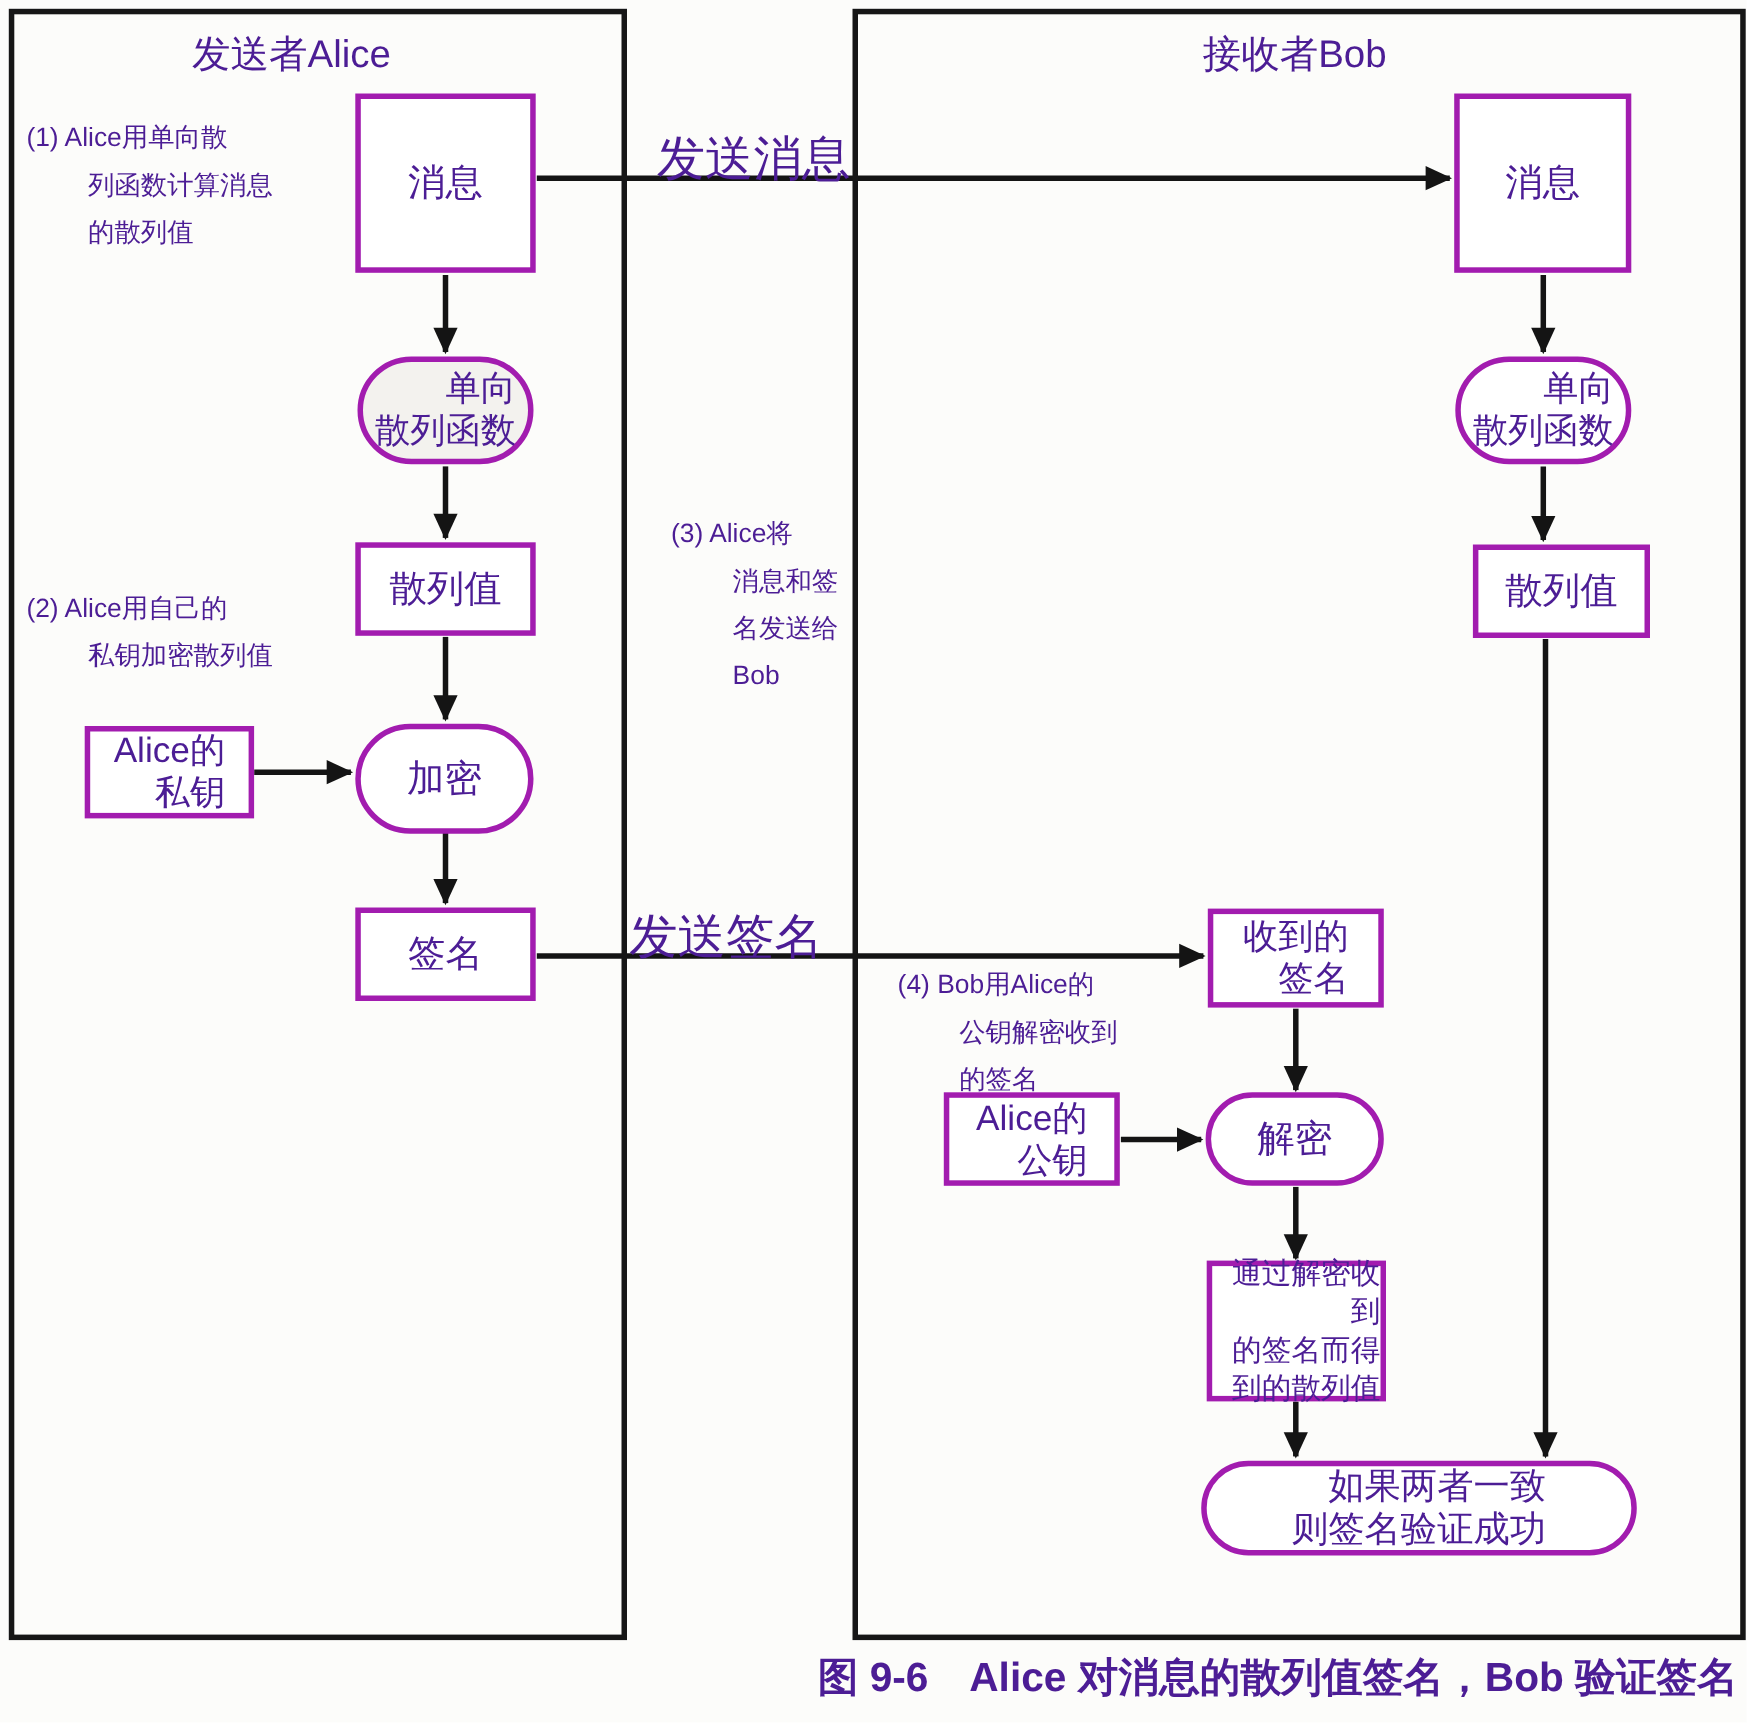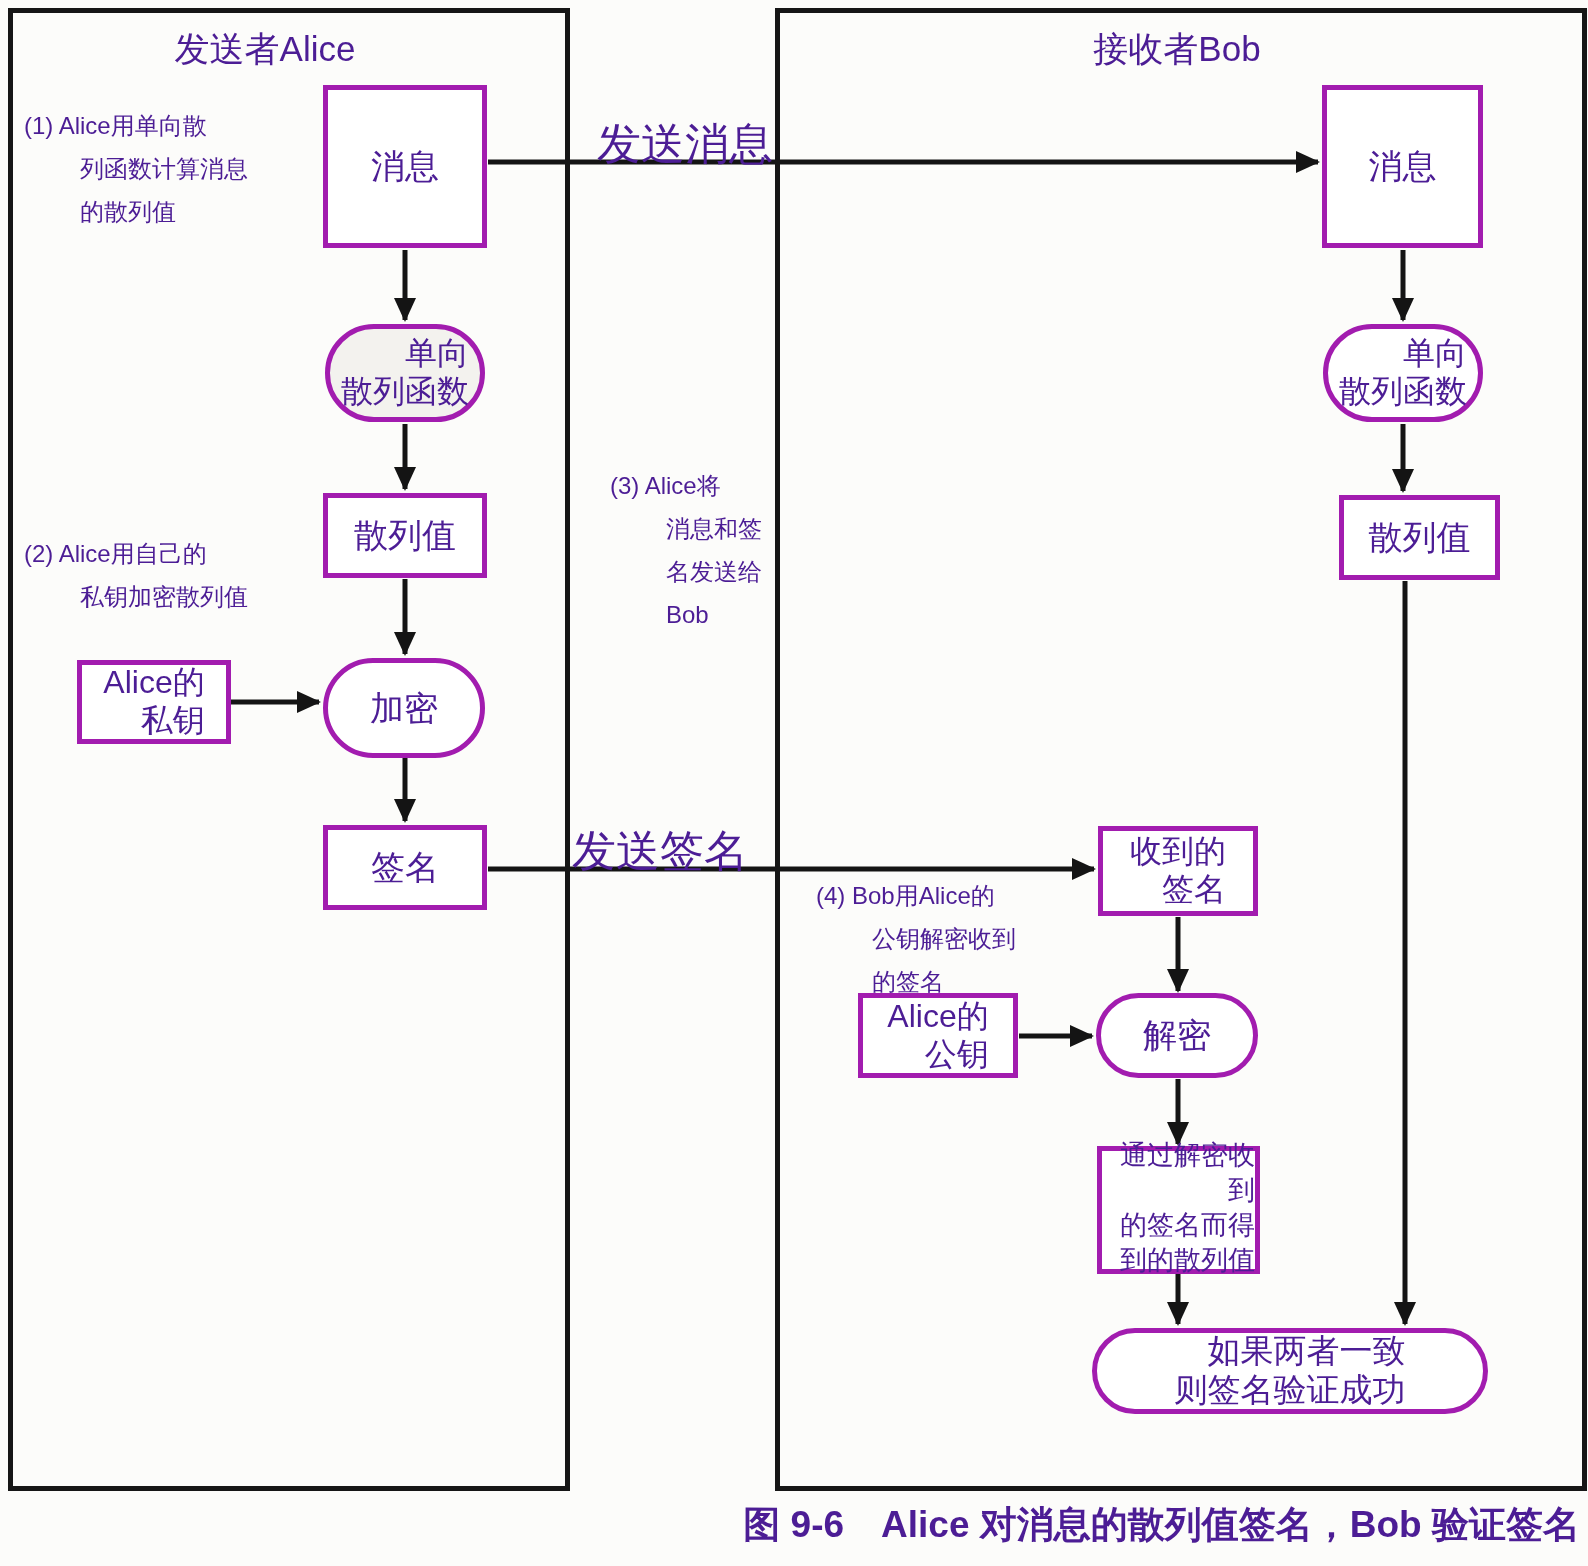--- a/index.html
+++ b/index.html
@@ -27,21 +27,21 @@
     border:5px solid #a21caf;
     background:#ffffff;
     display:flex;align-items:center;justify-content:center;
     text-align:right;
     font-size:34px;
     line-height:1.18;
     white-space:pre-line;
     box-sizing:border-box;
   }
   .pill{border-radius:60px;}
-  .small-text{font-size:27px;line-height:1.3;font-family:Liberation Mono, monospace;}
+  .small-text{font-size:27px;line-height:1.3;}
   .flow-label{
     position:absolute;
     font-size:44px;
     white-space:nowrap;
   }
   .note{
     position:absolute;
     font-size:24px;
     line-height:43px;
     white-space:pre-line;

